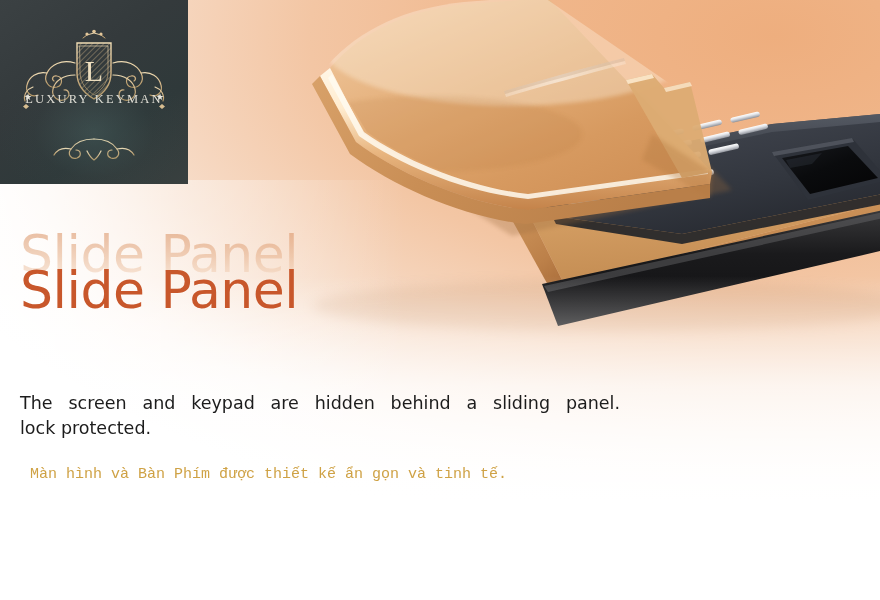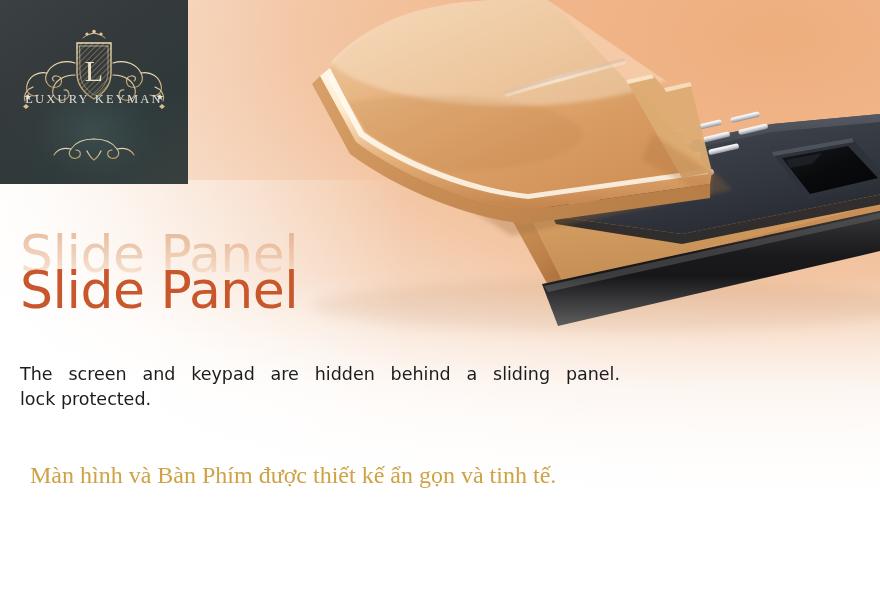--- a/index.html
+++ b/index.html
@@ -143,28 +143,29 @@
     width: 600px;
     font-family: "DejaVu Sans", sans-serif;
     font-size: 17.5px;
     line-height: 25px;
     color: #1c1c1c;
     font-weight: 400;
   }
   .body-copy .justified {
     text-align: justify;
     text-align-last: justify;
+    margin-top: 29px;
   }
 
   .vn-copy {
     position: absolute;
     left: 30px;
     top: 463px;
-    font-family: Liberation Serif, serif;
-    font-size: 24px;
+    font-family: Liberation Mono, monospace;
+    font-size: 15px;
     line-height: 24px;
     color: #cfa245;
     white-space: nowrap;
   }
 </style>
 </head>
 <body>
 
 <div class="stage">
 

